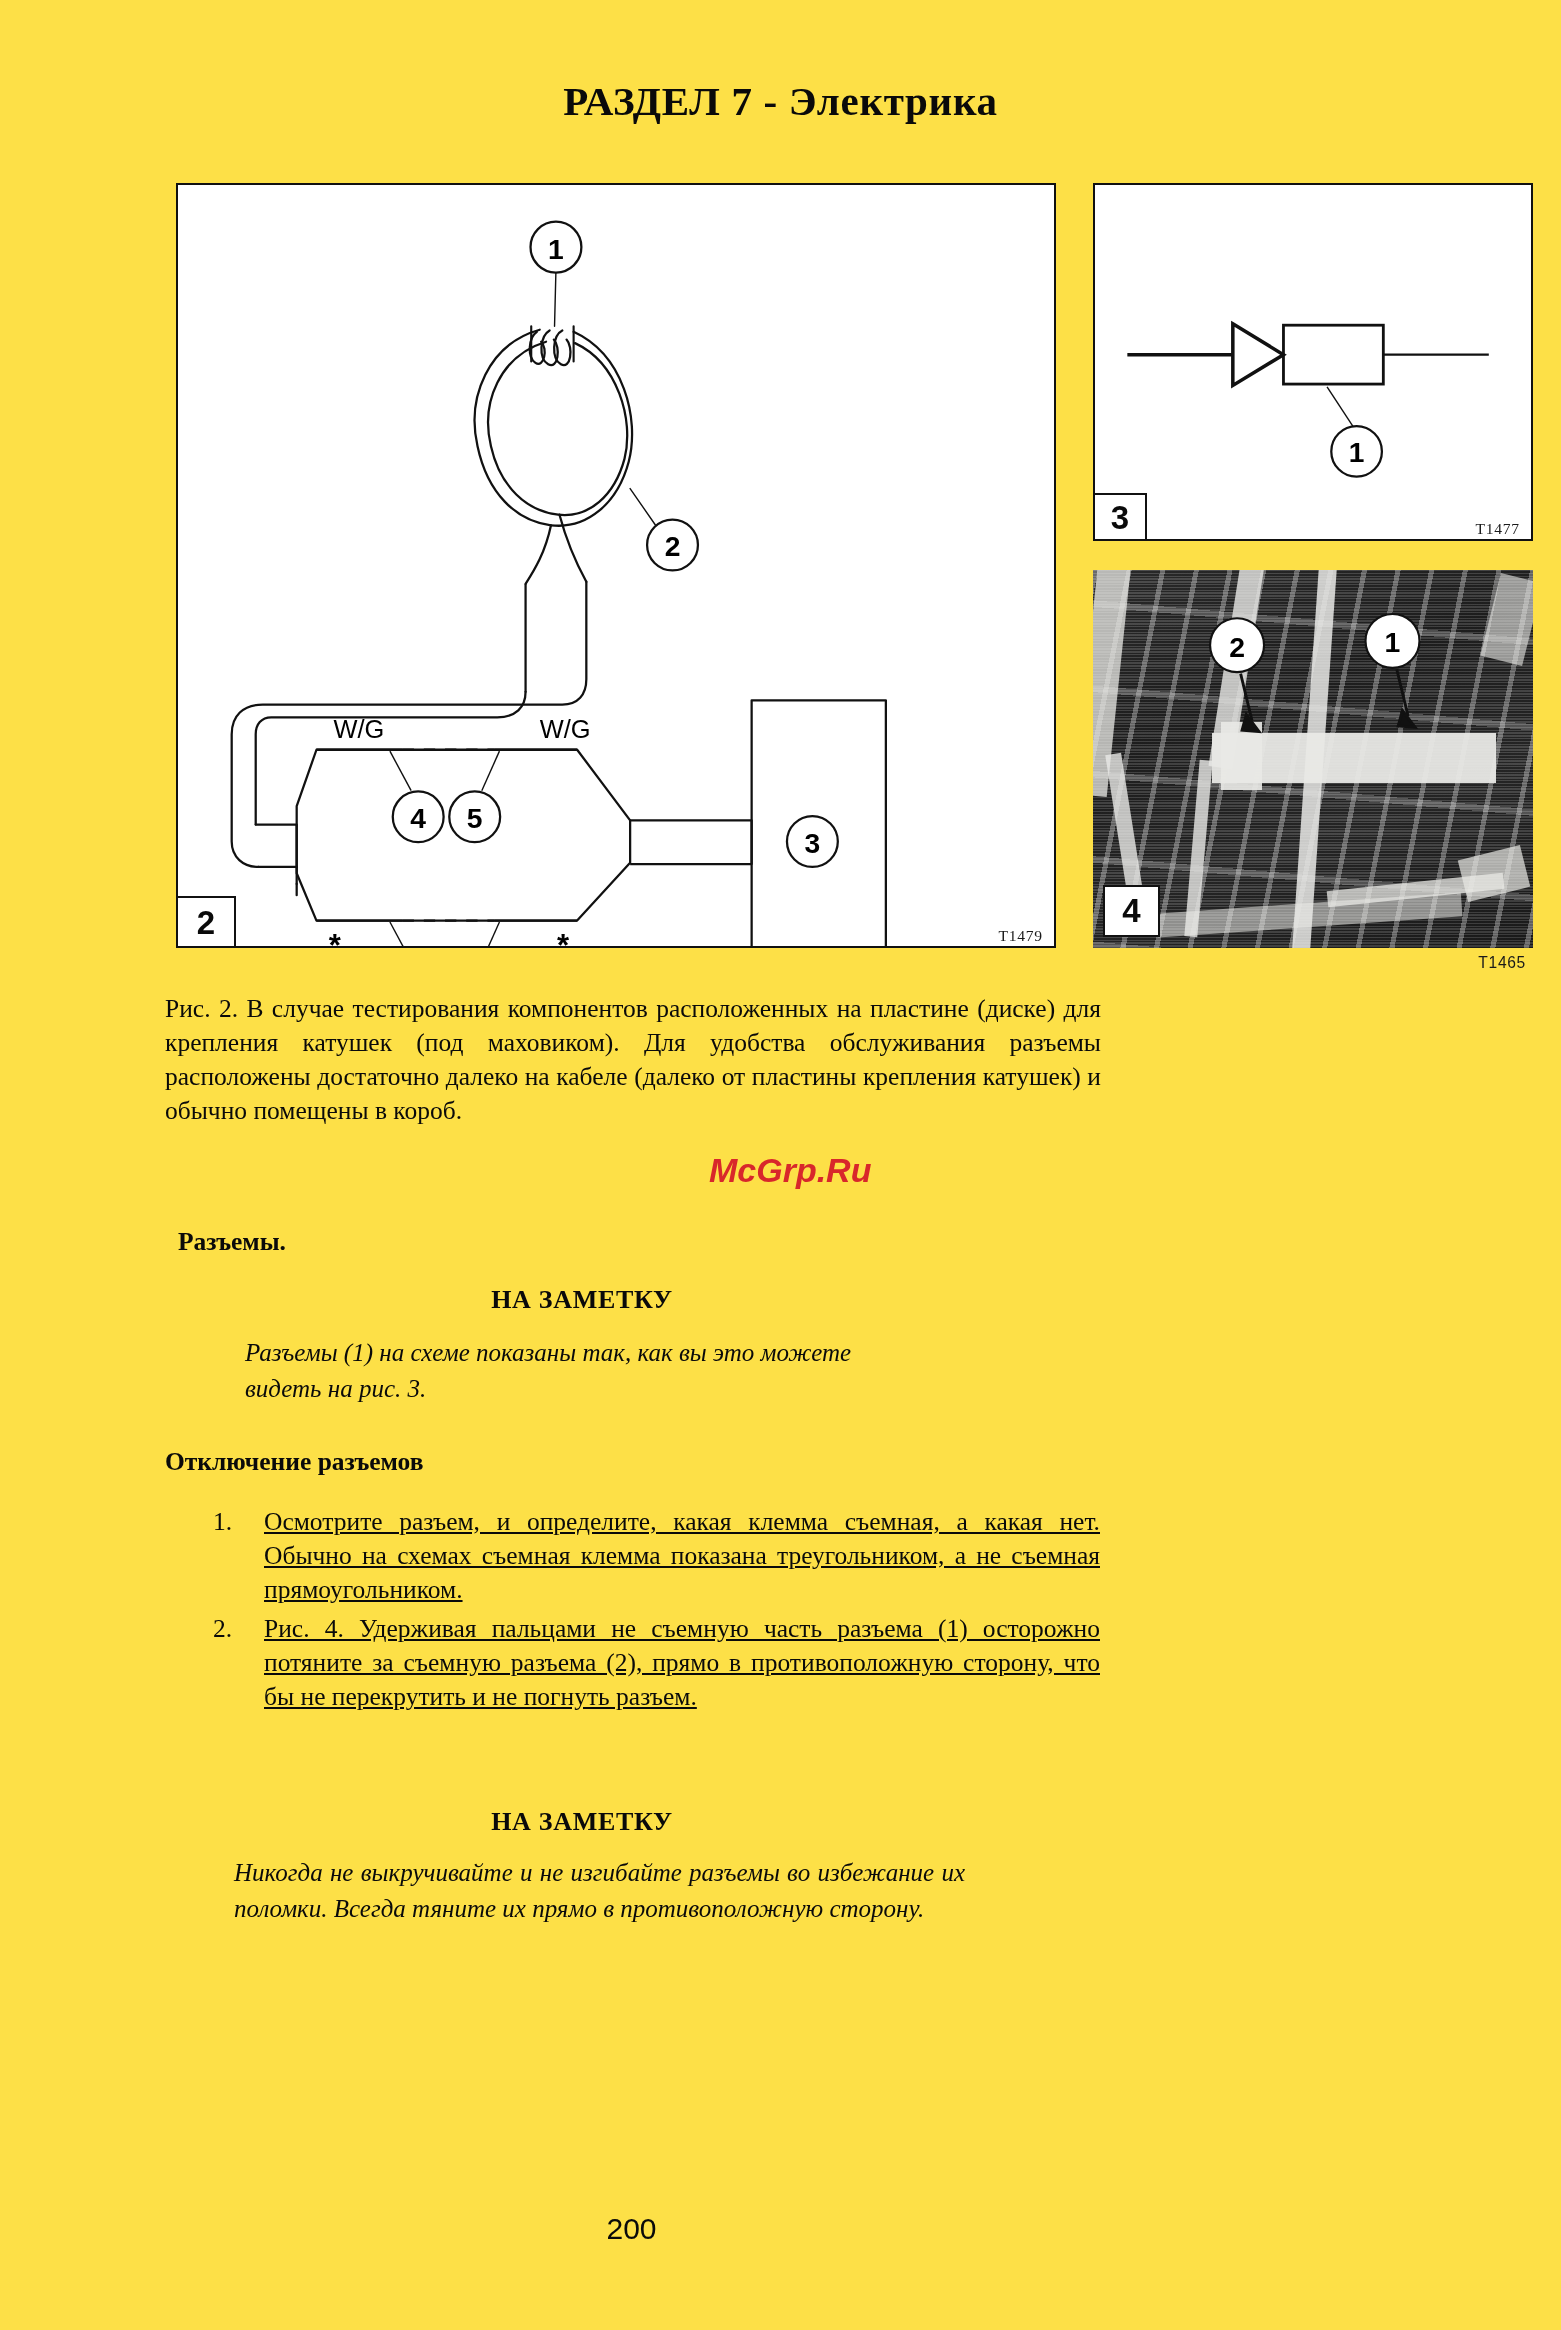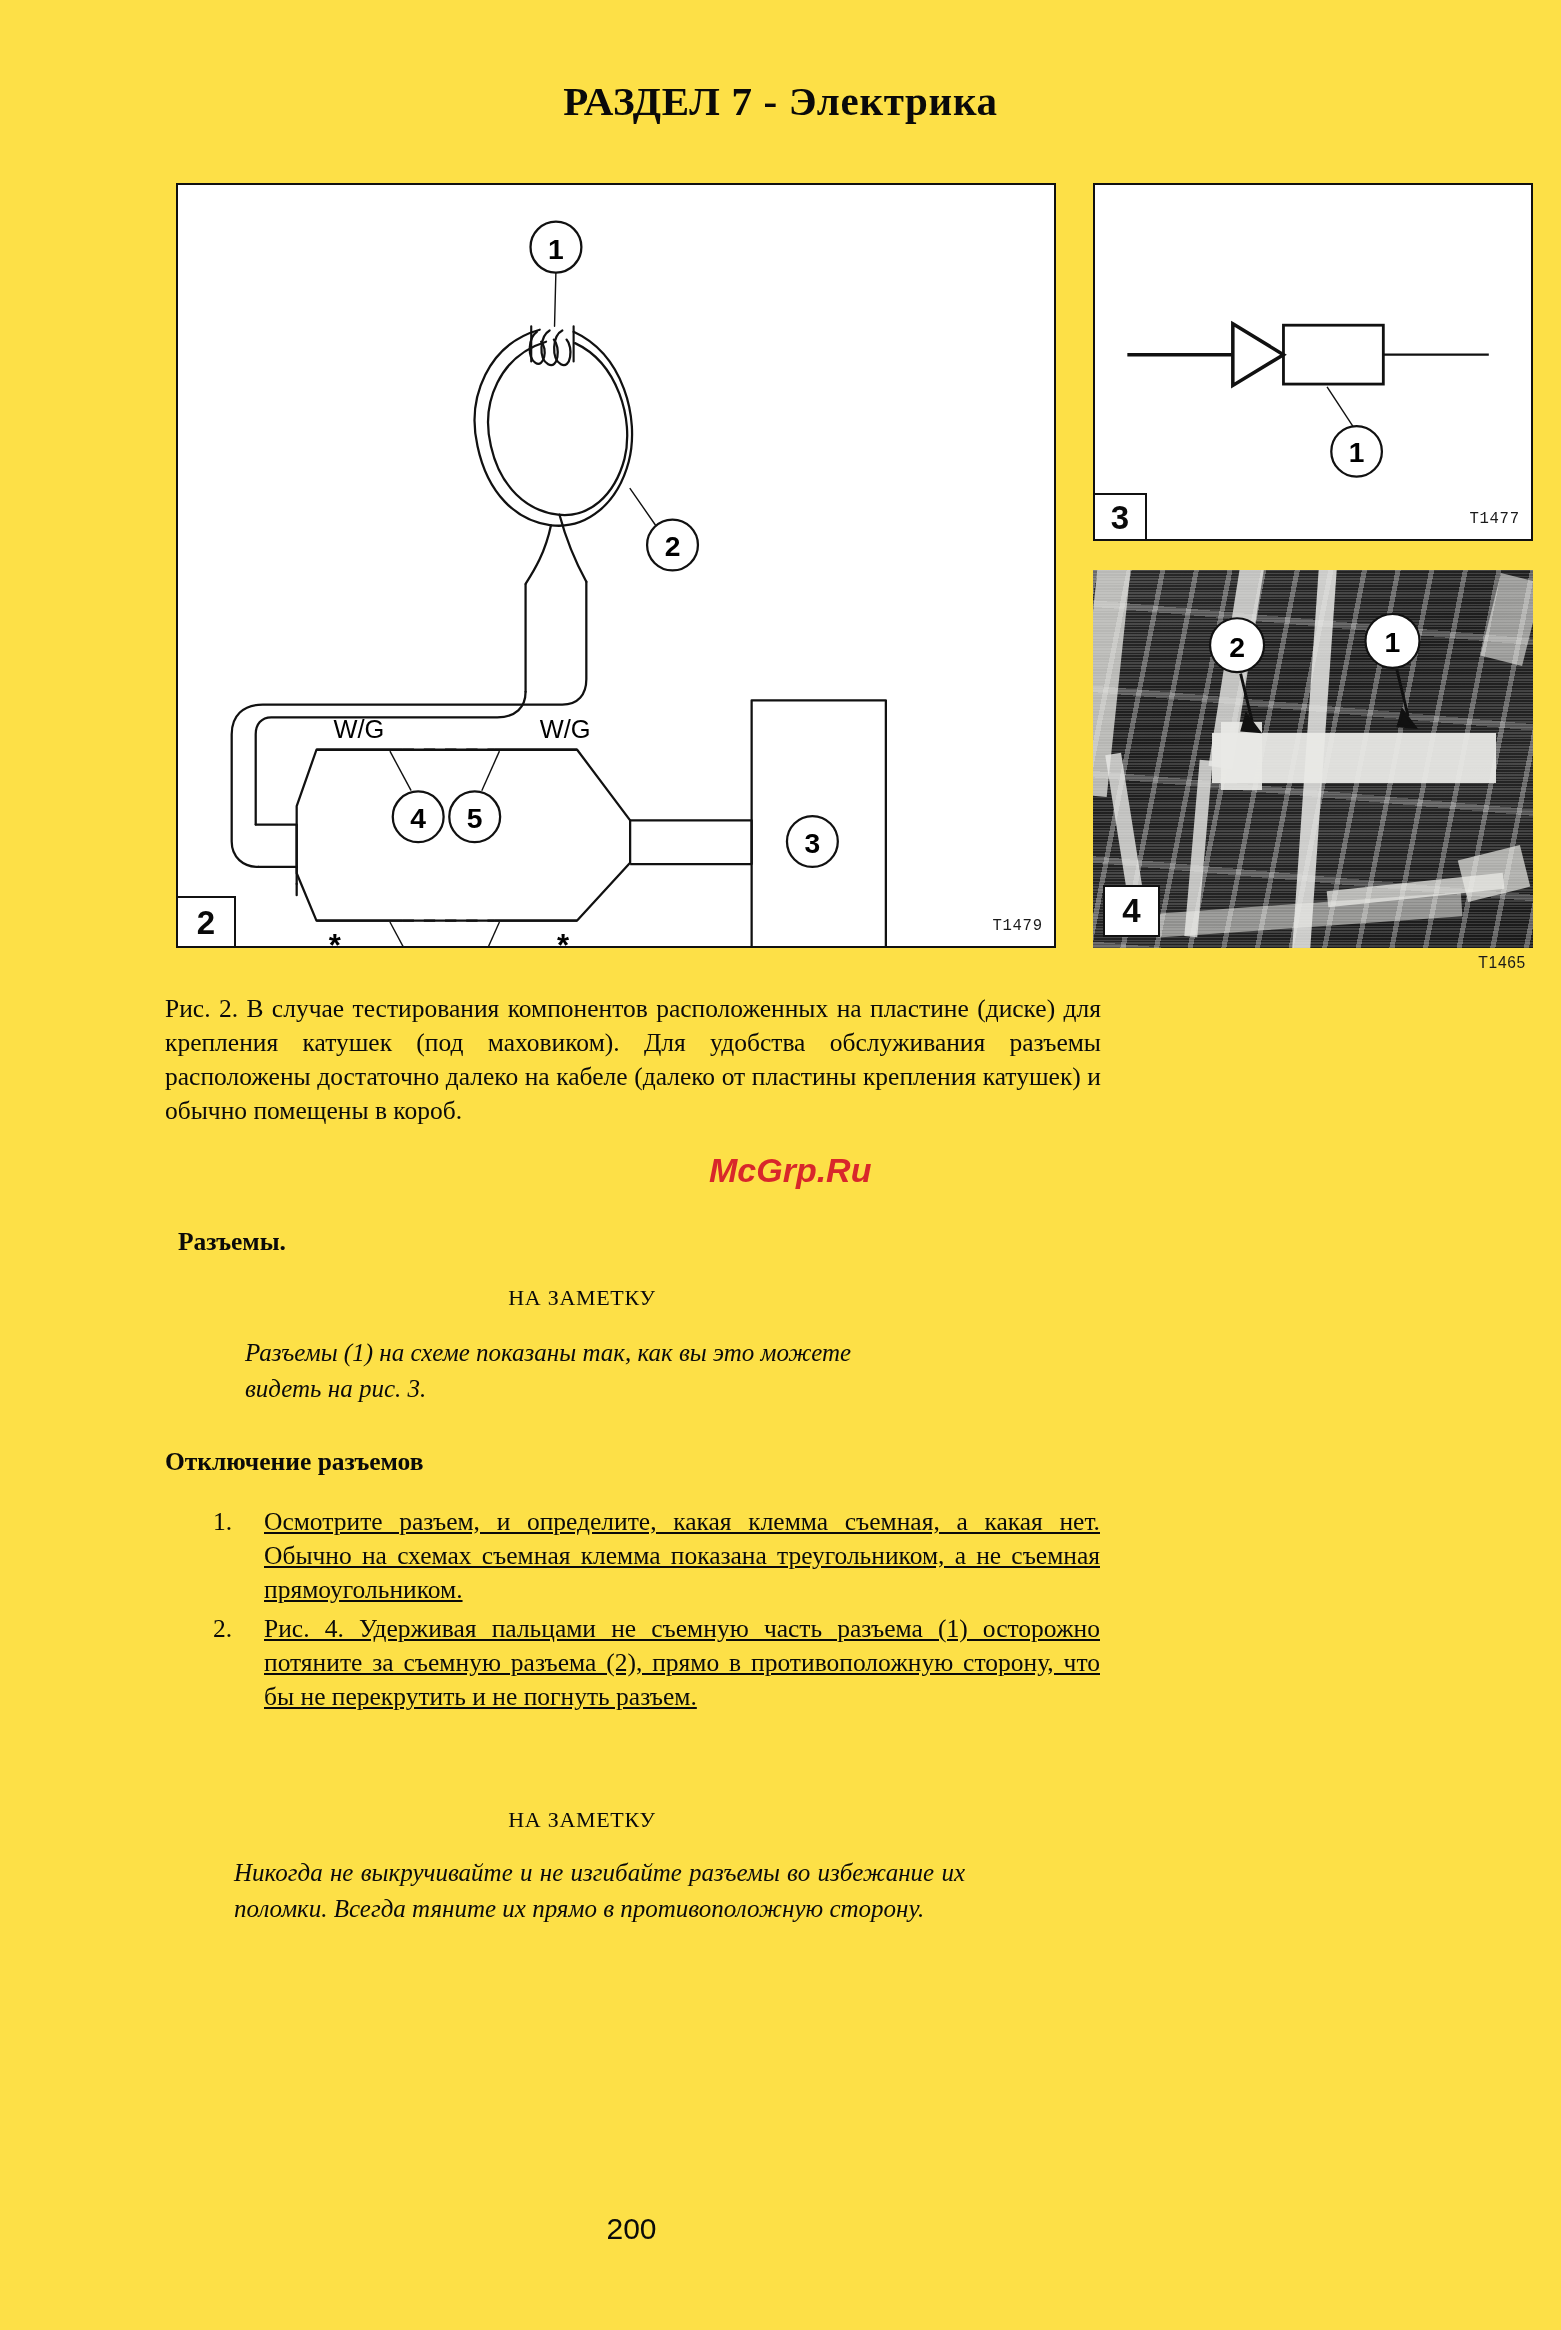--- a/index.html
+++ b/index.html
@@ -69,24 +69,24 @@
     font-family: "Liberation Sans", sans-serif;
     z-index: 6;
   }
   .tag-main  { left: -2.1px;  bottom: -2.1px; width: 60px; height: 52px; }
   .tag-schem { left: -2.1px;  bottom: -2.1px; width: 54px; height: 48px; }
   .tag-photo { left: 10px;  bottom: 11.3px; width: 57px; height: 52px; border-width: 2.1px; }
 
   .t-number {
     position: absolute;
     right: 11.3px;
-    bottom: 11px;
+    bottom: 1px;
     font-size: 15.6px;
     letter-spacing: 0.7px;
-    font-family: Liberation Mono, monospace;
+    font-family: Liberation Serif, serif;
     color: #1a1a1a;
     z-index: 6;
   }
   .t-number-photo {
     position: absolute;
     right: 7px;
     bottom: -24px;
     font-size: 15.6px;
     letter-spacing: 0.7px;
     font-family: "Liberation Sans", sans-serif;
@@ -161,22 +161,22 @@
   .sec-heading {
     position: absolute;
     font-weight: bold;
     font-size: 25.5px;
   }
   .h-connectors  { left: 178px; top: 1227px; }
   .h-disconnect  { left: 165px; top: 1447px; }
 
   .note-title {
     position: absolute;
-    font-weight: normal;
-    font-size: 22px;
+    font-weight: bold;
+    font-size: 26px;
     letter-spacing: 0.7px;
     text-align: center;
   }
   .note-title-1 { left: 369px; top: 1285px; width: 426px; }
   .note-title-2 { left: 369px; top: 1807px; width: 426px; }
 
   .note-body {
     position: absolute;
     font-style: italic;
     font-size: 25px;

